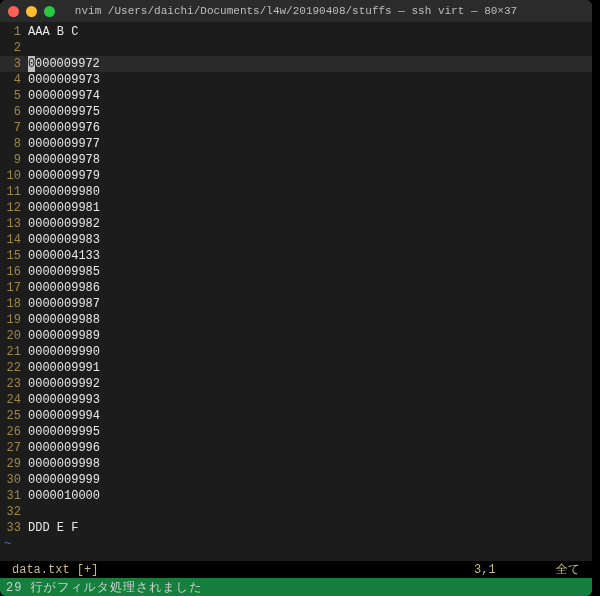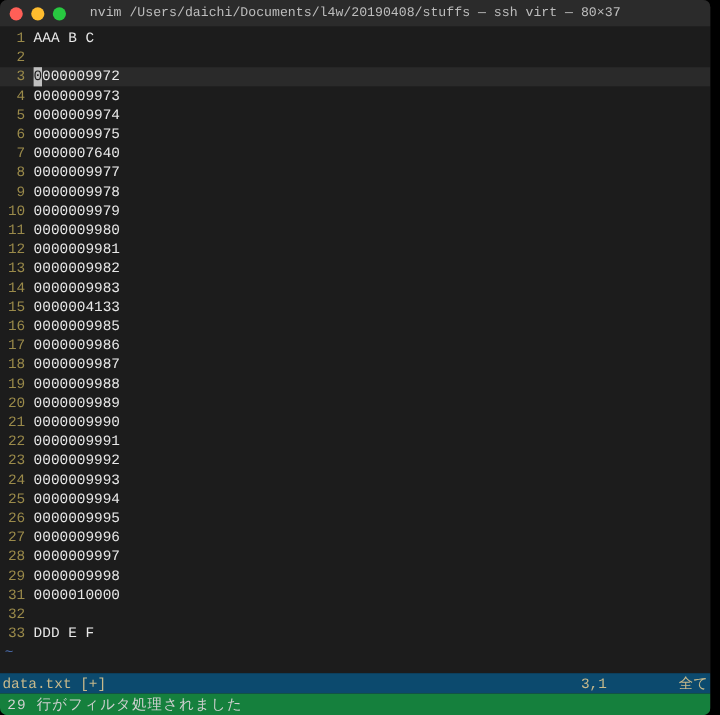--- a/index.html
+++ b/index.html
@@ -84,26 +84,26 @@
     text-align: center;
   }
   .tilde {
     color: #4a6aa8;
     padding-left: 4px;
     height: 16px;
     line-height: 16px;
   }
   .statusline {
     height: 17px;
-    background: #0c4a6e;
+    background: #000000;
     color: #c7b98b;
     display: flex;
     align-items: center;
     font-size: 12px;
-    padding: 0 2px;
+    padding: 0 12px;
   }
   .status-left { flex: 0 0 auto; }
   .status-mid { flex: 1; }
   .status-pos { flex: 0 0 auto; margin-right: 60px; }
   .status-right { flex: 0 0 auto; }
   .cmdline {
     height: 18px;
     background: #15803d;
     color: #d0d0d0;
     display: flex;
@@ -147,21 +147,21 @@
       <div class="line">
         <span class="gutter">5</span>
         <span class="content">0000009974</span>
       </div>
       <div class="line">
         <span class="gutter">6</span>
         <span class="content">0000009975</span>
       </div>
       <div class="line">
         <span class="gutter">7</span>
-        <span class="content">0000007640</span>
+        <span class="content">0000009976</span>
       </div>
       <div class="line">
         <span class="gutter">8</span>
         <span class="content">0000009977</span>
       </div>
       <div class="line">
         <span class="gutter">9</span>
         <span class="content">0000009978</span>
       </div>
       <div class="line">
@@ -230,26 +230,26 @@
       </div>
       <div class="line">
         <span class="gutter">26</span>
         <span class="content">0000009995</span>
       </div>
       <div class="line">
         <span class="gutter">27</span>
         <span class="content">0000009996</span>
       </div>
       <div class="line">
-        <span class="gutter">28</span>
-        <span class="content">0000009997</span>
-      </div>
-      <div class="line">
         <span class="gutter">29</span>
         <span class="content">0000009998</span>
+      </div>
+      <div class="line">
+        <span class="gutter">30</span>
+        <span class="content">0000009999</span>
       </div>
       <div class="line">
         <span class="gutter">31</span>
         <span class="content">0000010000</span>
       </div>
       <div class="line">
         <span class="gutter">32</span>
         <span class="content"></span>
       </div>
       <div class="line">

